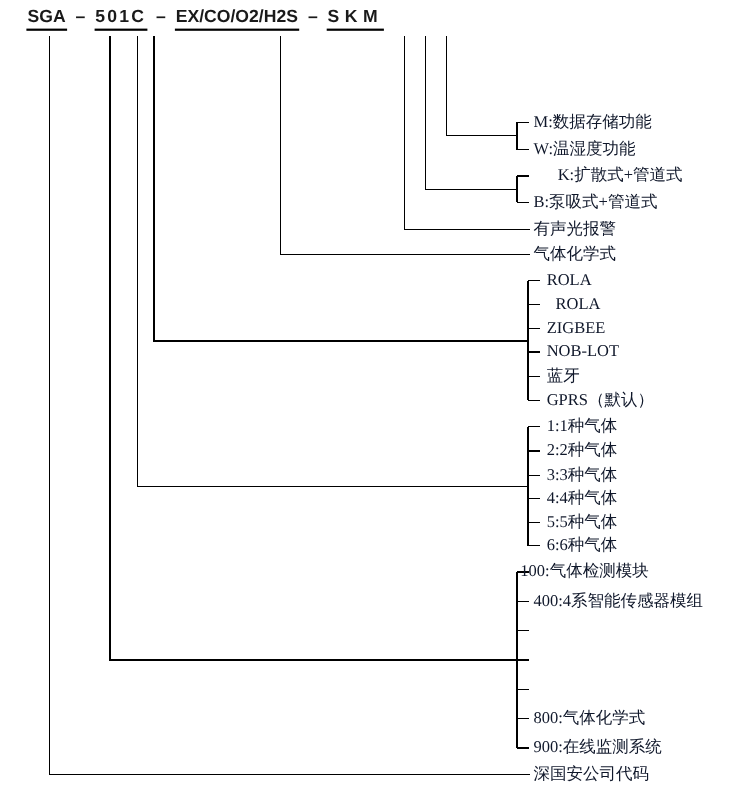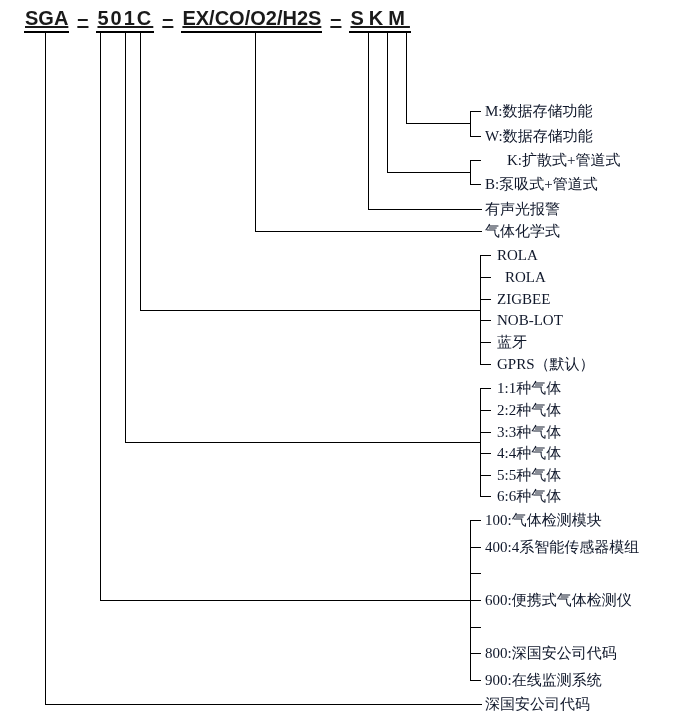--- a/index.html
+++ b/index.html
@@ -16,24 +16,23 @@
   #lines { position: absolute; top: 0; left: 0; }
   .title {
     position: absolute;
     left: 24px;
     top: 7px;
     display: flex;
     align-items: baseline;
     gap: 8px;
     font-family: "Liberation Sans", "DejaVu Sans", sans-serif;
     font-weight: bold;
-    font-size: 20px;
+    font-size: 16px;
     color: #1a1a1a;
     white-space: nowrap;
-    text-decoration: underline;
   }
   .seg { border-bottom: 2px solid #000; padding: 0 1px 1px 1px; }
   .seg-501c { letter-spacing: 2px; }
   .seg-skm { letter-spacing: 5px; }
   .lbl {
     position: absolute;
     font-size: 15px;
     line-height: 18px;
     white-space: nowrap;
     color: #0f172a;
@@ -96,21 +95,21 @@
     <span class="seg">SGA</span>
     <span class="dash">–</span>
     <span class="seg seg-501c">501C</span>
     <span class="dash">–</span>
     <span class="seg">EX/CO/O2/H2S</span>
     <span class="dash">–</span>
     <span class="seg seg-skm">SKM</span>
   </div>
 
   <div class="lbl" style="top:102px;left:485px">M:数据存储功能</div>
-  <div class="lbl" style="top:127px;left:485px">W:数据存储功能</div>
+  <div class="lbl" style="top:127px;left:485px">W:温湿度功能</div>
 
   <div class="lbl" style="top:151px;left:507px">K:扩散式+管道式</div>
   <div class="lbl" style="top:175px;left:485px">B:泵吸式+管道式</div>
 
   <div class="lbl" style="top:200px;left:485px">有声光报警</div>
   <div class="lbl" style="top:222px;left:485px">气体化学式</div>
 
   <div class="lbl" style="top:246px;left:497px">ROLA</div>
   <div class="lbl" style="top:268px;left:505px">ROLA</div>
   <div class="lbl" style="top:290px;left:497px">ZIGBEE</div>
@@ -118,21 +117,20 @@
   <div class="lbl" style="top:333px;left:497px">蓝牙</div>
   <div class="lbl" style="top:355px;left:497px">GPRS（默认）</div>
 
   <div class="lbl" style="top:379px;left:497px">1:1种气体</div>
   <div class="lbl" style="top:401px;left:497px">2:2种气体</div>
   <div class="lbl" style="top:423px;left:497px">3:3种气体</div>
   <div class="lbl" style="top:444px;left:497px">4:4种气体</div>
   <div class="lbl" style="top:466px;left:497px">5:5种气体</div>
   <div class="lbl" style="top:487px;left:497px">6:6种气体</div>
 
-  <div class="lbl" style="top:511px;left:485px">100:气体检测模块</div>
+  <div class="lbl" style="top:511px;left:473px">100:气体检测模块</div>
   <div class="lbl" style="top:538px;left:485px">400:4系智能传感器模组</div>
-  <div class="lbl" style="top:591px;left:485px">600:便携式气体检测仪</div>
-  <div class="lbl" style="top:644px;left:485px">800:深国安公司代码</div>
+  <div class="lbl" style="top:644px;left:485px">800:气体化学式</div>
   <div class="lbl" style="top:671px;left:485px">900:在线监测系统</div>
 
   <div class="lbl" style="top:695px;left:485px">深国安公司代码</div>
 
 </div>
 
 </body></html>

